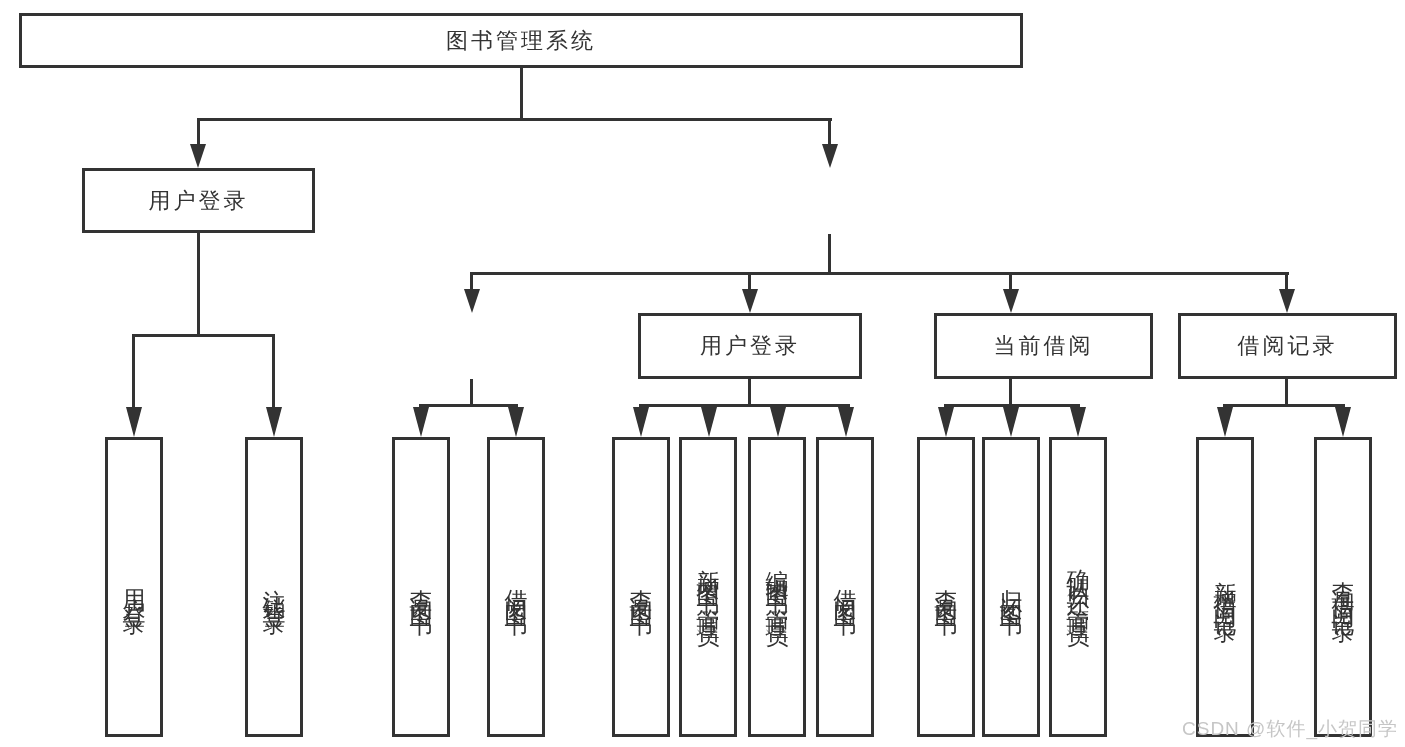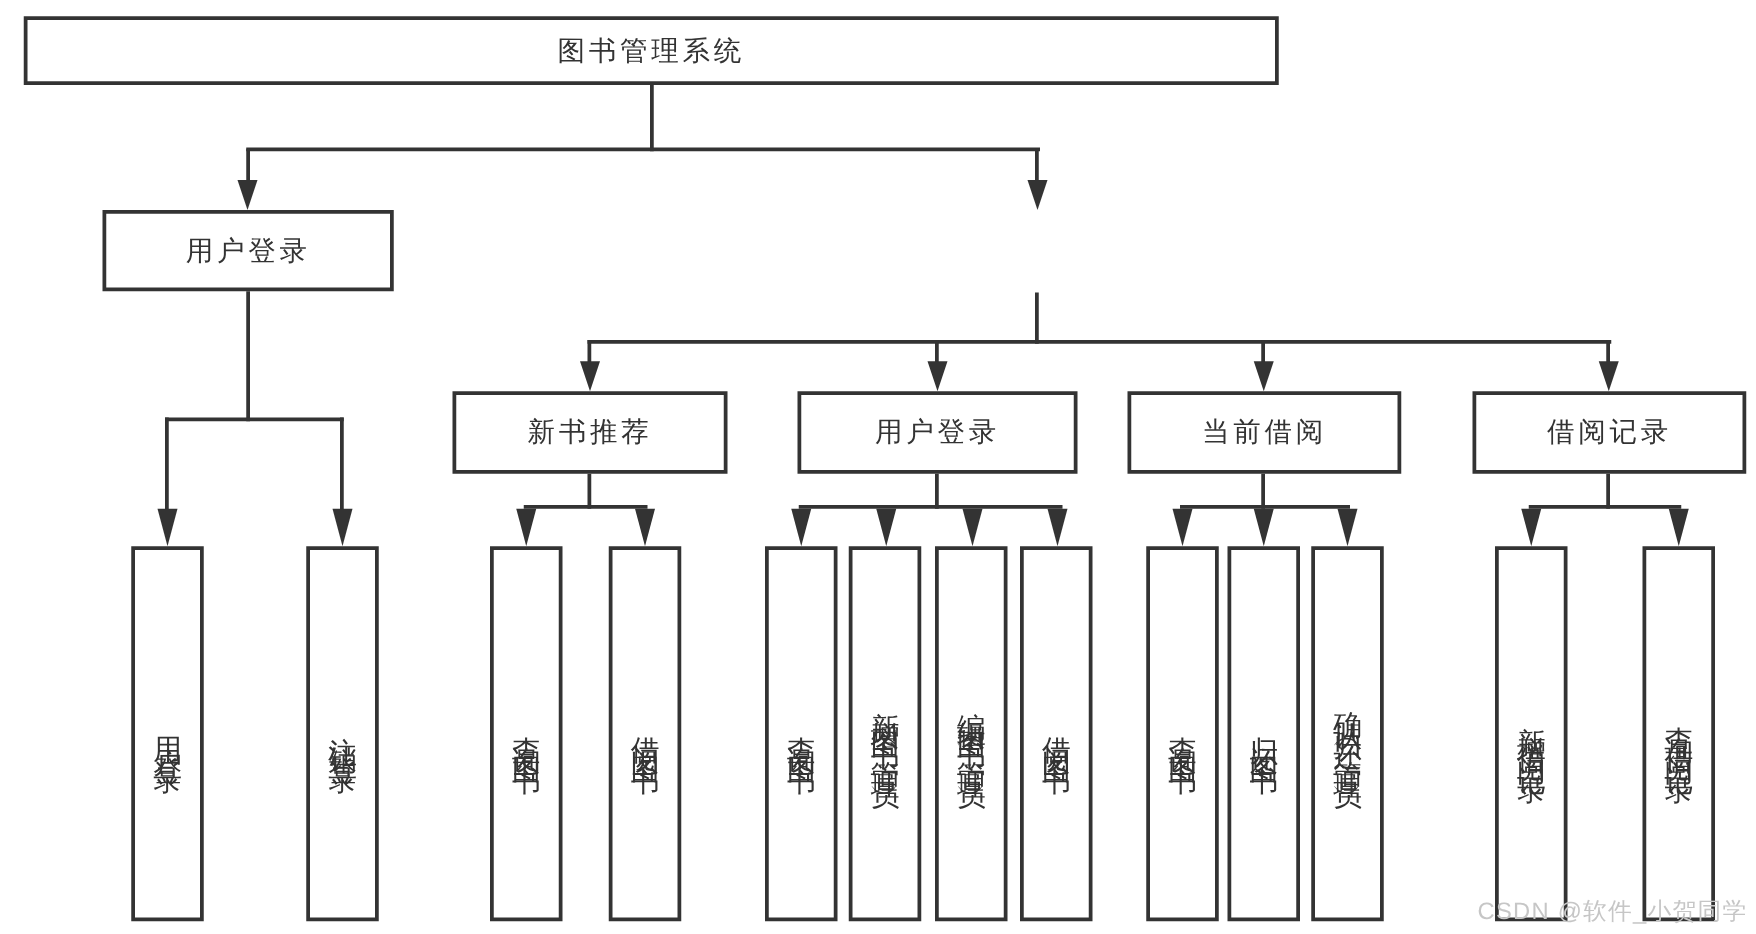--- a/index.html
+++ b/index.html
@@ -94,27 +94,24 @@
   <div class="line" style="left:470px; top:272px; width:819px; height:3px;"></div>
   <div class="line" style="left:470px; top:272px; width:3px; height:20px;"></div>
   <div class="tri tri24" style="left:464px; top:289px;"></div>
   <div class="line" style="left:748px; top:272px; width:3px; height:20px;"></div>
   <div class="tri tri24" style="left:742px; top:289px;"></div>
   <div class="line" style="left:1009px; top:272px; width:3px; height:20px;"></div>
   <div class="tri tri24" style="left:1003px; top:289px;"></div>
   <div class="line" style="left:1285px; top:272px; width:3px; height:20px;"></div>
   <div class="tri tri24" style="left:1279px; top:289px;"></div>
 
-  <div class="box box-h" style="left:362px; top:313px; width:220px; height:66px;">
-    <span>新书推荐</span>
-  </div>
   <div class="box box-h" style="left:638px; top:313px; width:224px; height:66px;">
     <span>用户登录</span>
   </div>
-  <div class="box box-h" style="left:902px; top:313px; width:219px; height:66px;text-align:right;">
+  <div class="box box-h" style="left:934px; top:313px; width:219px; height:66px;text-align:right;">
     <span>当前借阅</span>
   </div>
   <div class="box box-h" style="left:1178px; top:313px; width:219px; height:66px;">
     <span>借阅记录</span>
   </div>
 
   <div class="line" style="left:470px; top:379px; width:3px; height:28px;"></div>
   <div class="line" style="left:419px; top:404px; width:99px; height:3px;"></div>
   <div class="tri tri30" style="left:413px; top:407px;"></div>
   <div class="tri tri30" style="left:508px; top:407px;"></div>

